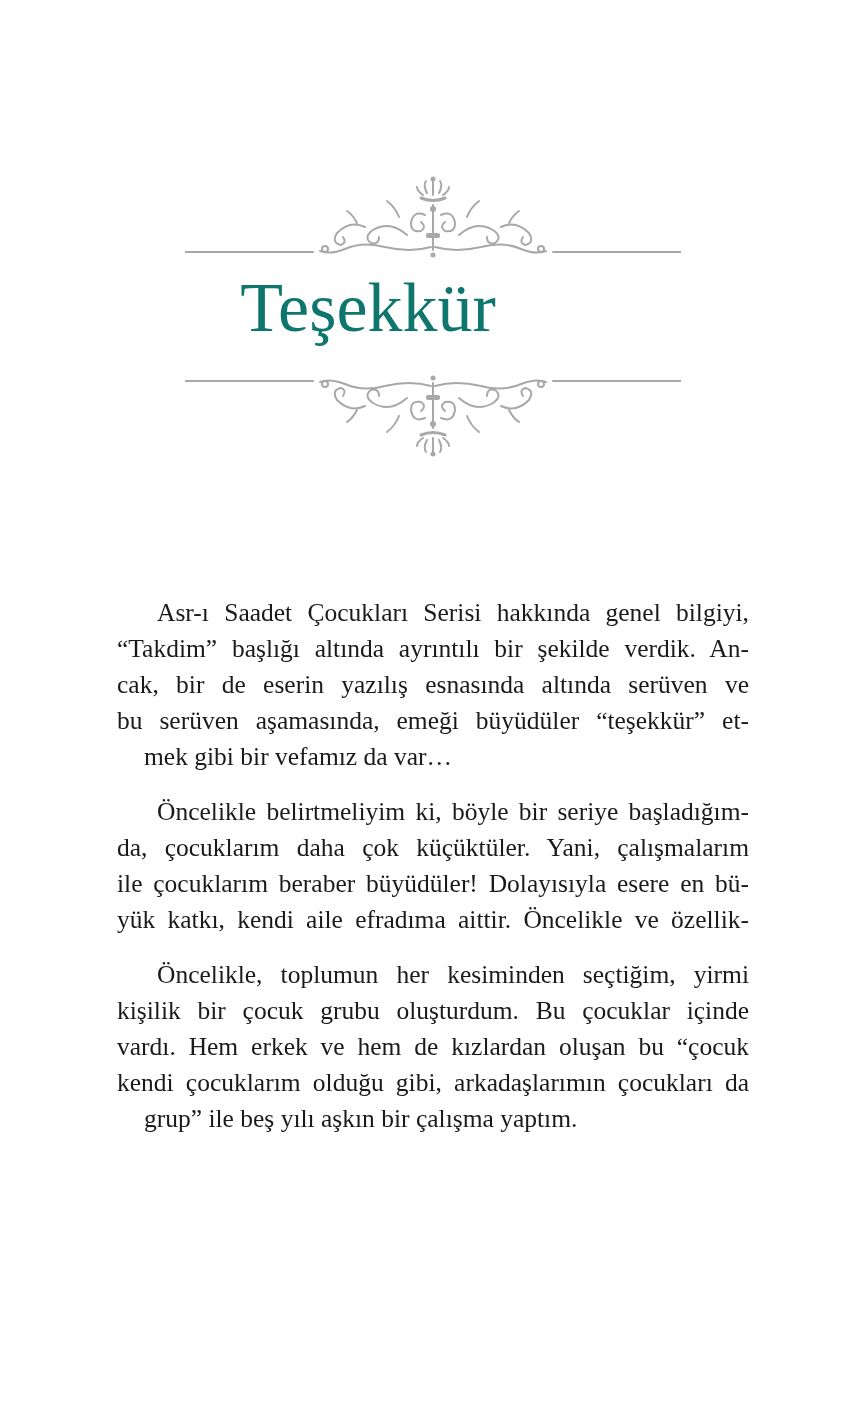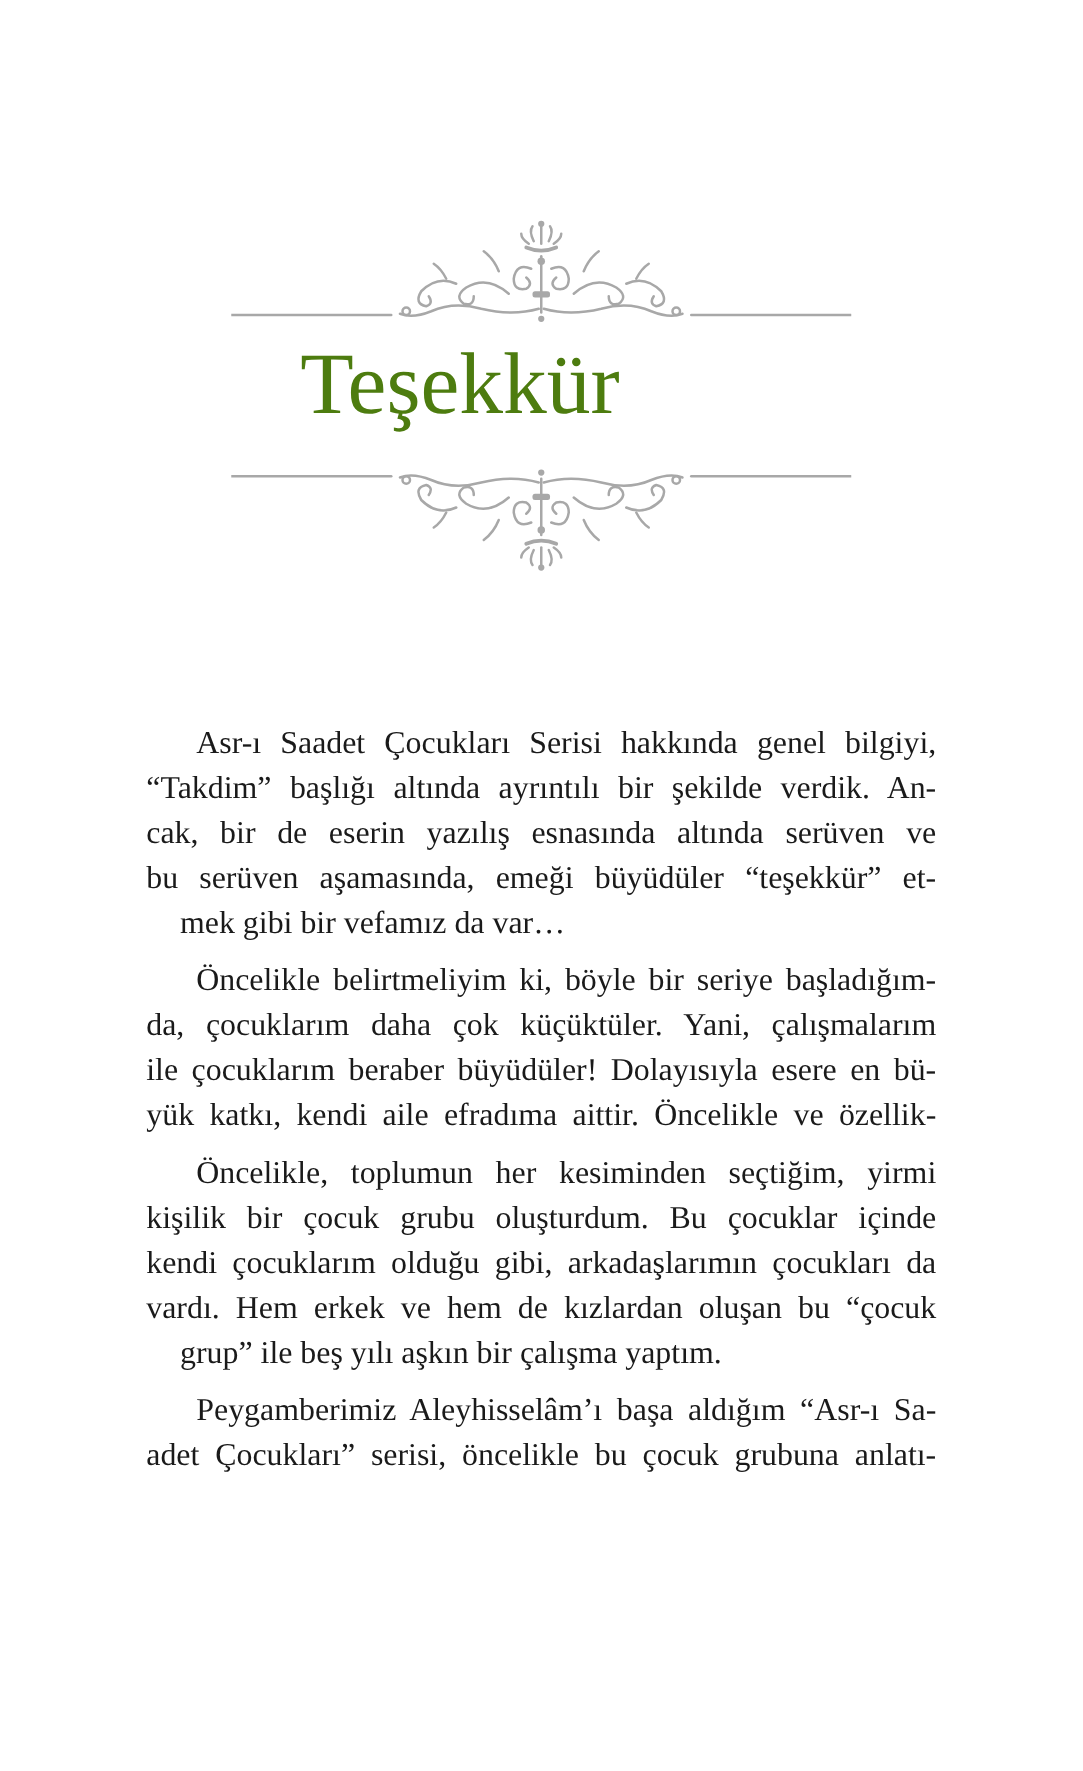--- a/index.html
+++ b/index.html
@@ -27,21 +27,21 @@
 
   .page-title {
     position: absolute;
     top: 268px;
     left: 0;
     width: 736px;
     text-align: center;
     font-family: "Liberation Serif", "DejaVu Serif", serif;
     font-size: 70px;
     line-height: 80px;
-    color: #4d7c0f;
+    color: #0f766e;
     letter-spacing: 0px;
   }
 
   .body-text {
     position: absolute;
     top: 576px;
     left: 117px;
     width: 632px;
   }
   .paragraph {
@@ -55,21 +55,21 @@
     display: block;
     text-align: justify;
     text-align-last: justify;
     white-space: nowrap;
     height: 36px;
   }
   .line.last {
     text-align-last: left;
     margin-left: 27px;
   }
-  .line.indent { padding-left: 40px; }
+  .line.indent { padding-left: 40px; margin-top: 19px; }
 </style>
 </head>
 <body>
 
 <div class="ornament ornament-top">
   <svg viewBox="0 0 496 90">
     <g stroke="#a8a8a8" fill="none" stroke-width="2" stroke-linecap="round">
       <line x1="0" y1="77" x2="128" y2="77"></line>
       <line x1="368" y1="77" x2="496" y2="77"></line>
 
@@ -157,21 +157,17 @@
   </p>
   <p class="paragraph">
     <span class="line indent">Öncelikle belirtmeliyim ki, böyle bir seriye başladığım-</span>
     <span class="line">da, çocuklarım daha çok küçüktüler. Yani, çalışmalarım</span>
     <span class="line">ile çocuklarım beraber büyüdüler! Dolayısıyla esere en bü-</span>
     <span class="line">yük katkı, kendi aile efradıma aittir. Öncelikle ve özellik-</span>
   </p>
   <p class="paragraph">
     <span class="line indent">Öncelikle, toplumun her kesiminden seçtiğim, yirmi</span>
     <span class="line">kişilik bir çocuk grubu oluşturdum. Bu çocuklar içinde</span>
+    <span class="line">vardı. Hem erkek ve hem de kızlardan oluşan bu “çocuk</span>
     <span class="line">kendi çocuklarım olduğu gibi, arkadaşlarımın çocukları da</span>
-    <span class="line">vardı. Hem erkek ve hem de kızlardan oluşan bu “çocuk</span>
     <span class="line last">grup” ile beş yılı aşkın bir çalışma yaptım.</span>
-  </p>
-  <p class="paragraph">
-    <span class="line indent">Peygamberimiz Aleyhisselâm’ı başa aldığım “Asr-ı Sa-</span>
-    <span class="line">adet Çocukları” serisi, öncelikle bu çocuk grubuna anlatı-</span>
   </p>
 </div>
 
 </body></html>

